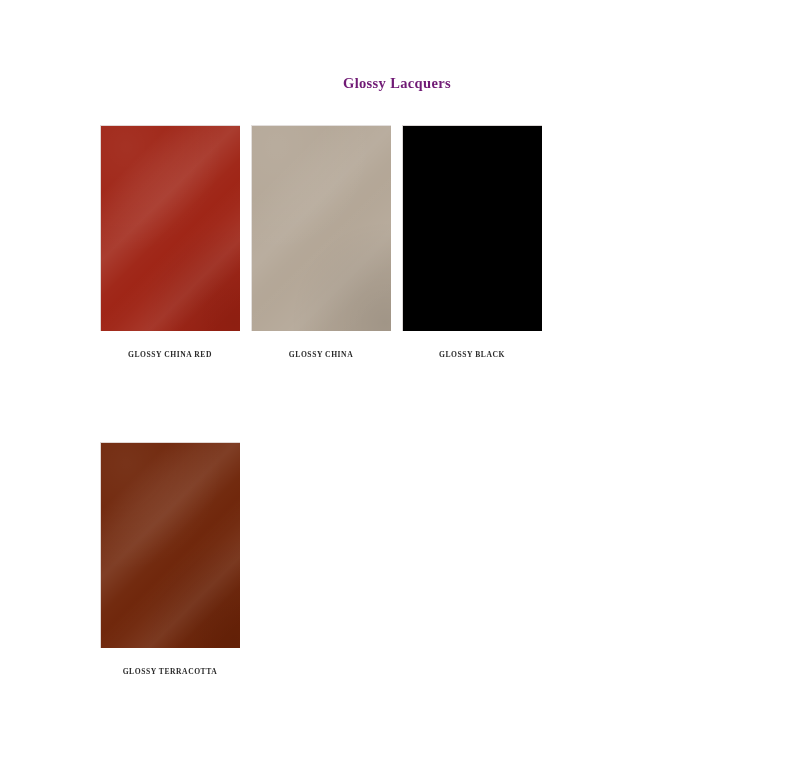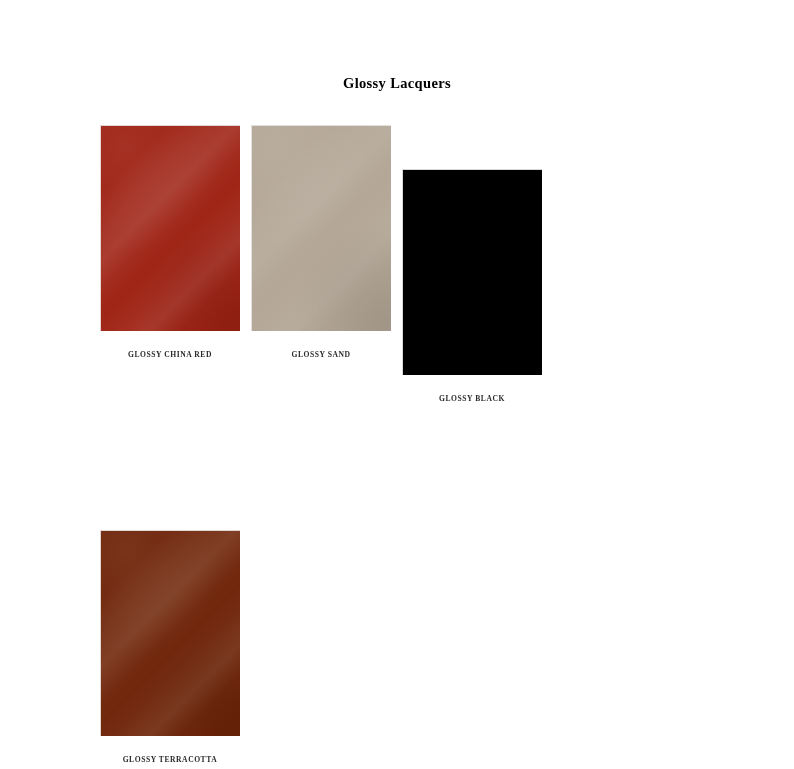--- a/index.html
+++ b/index.html
@@ -27,21 +27,21 @@
   .title {
     position: absolute;
     top: 74px;
     left: 0;
     width: 794px;
     text-align: center;
     font-family: "Liberation Serif", "DejaVu Serif", serif;
     font-size: 14.5px;
     font-weight: 700;
     letter-spacing: 0.35px;
-    color: #000000;
+    color: #701a75;
     line-height: 18px;
   }
 
   
   .grid {
     position: absolute;
     top: 125px;
     left: 100px;
     width: 594px;
   }
@@ -55,21 +55,21 @@
   .row-1 { margin-bottom: 0; }
   .row-2 { margin-top: 82px; }
 
   .cell {
     width: 140px;
     margin-right: 11px;
     display: flex;
     flex-direction: column;
     align-items: center;
   }
-  .cell:last-child { margin-right: 0; margin-top: 44px; }
+  .cell:last-child { margin-right: 0; }
 
   .swatch {
     position: relative;
     width: 140px;
     height: 206px;
     overflow: hidden;
     background: #cccccc;
     border-top: 1px solid rgba(230,226,224,0.95);
     border-left: 1px solid rgba(230,226,224,0.95);
     box-sizing: border-box;
@@ -201,21 +201,21 @@
         <div class="label">GLOSSY CHINA RED</div>
       </div>
 
 
       <div class="cell">
         <div class="swatch" style="background-color: rgb(179, 166, 150);">
           <div class="gloss-a"></div>
           <div class="gloss-b"></div>
           <div class="gloss-c"></div>
         </div>
-        <div class="label">GLOSSY SAND</div>
+        <div class="label">GLOSSY CHINA</div>
       </div>
 
       <div class="cell">
         <div class="swatch flat" style="background-color: rgb(0, 0, 0);">
           
           
           
         </div>
         <div class="label">GLOSSY BLACK</div>
       </div>

